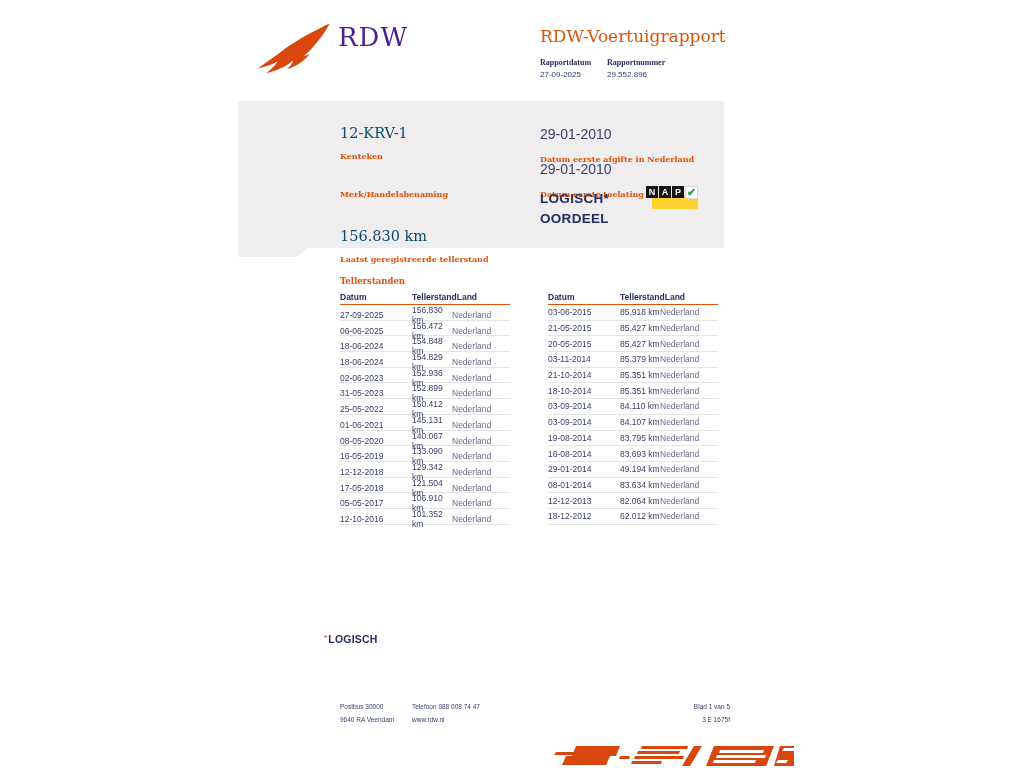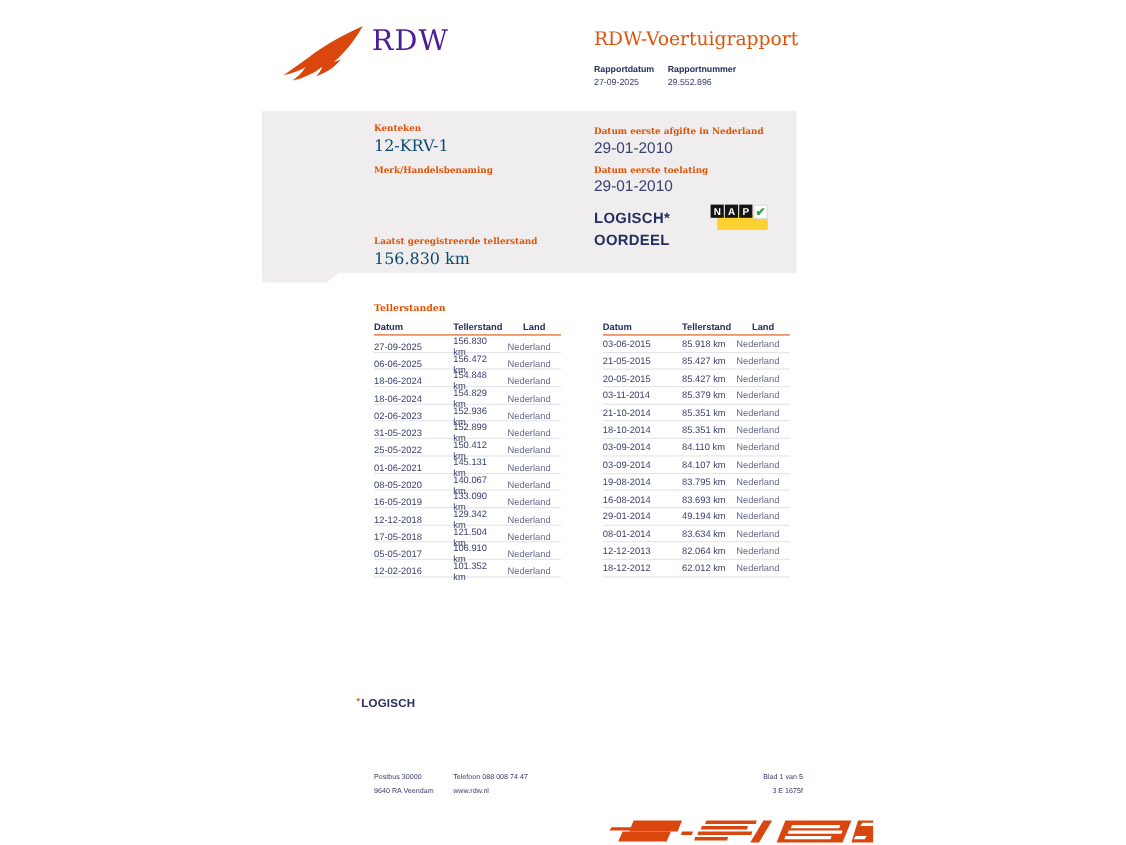--- a/index.html
+++ b/index.html
@@ -5,32 +5,32 @@
   html,body{margin:0;padding:0;background:#ffffff;}
   .page{position:relative;width:1024px;height:768px;background:#ffffff;overflow:hidden;
         font-family:"Liberation Sans",sans-serif;}
 
   
   .logo-icon{position:absolute;left:252px;top:22px;width:82px;height:56px;}
   .logo-text{position:absolute;left:338px;top:22px;font-family:"DejaVu Serif",serif;
              font-size:26px;color:#4c1d95;letter-spacing:1px;}
   .doc-title{position:absolute;left:540px;top:26px;font-family:"DejaVu Serif",serif;
              font-weight:normal;font-size:17px;color:#e05206;}
-  .meta-label{position:absolute;font-family:Liberation Sans, sans-serif;font-weight:bold;
+  .meta-label{position:absolute;font-family:Liberation Serif, serif;font-weight:bold;
               font-size:8px;color:#27305f;}
   .meta-value{position:absolute;font-size:8px;color:#39406e;}
   .ml-1{left:540px;top:58px}.mv-1{left:540px;top:70px}
   .ml-2{left:607px;top:58px}.mv-2{left:607px;top:70px}
 
   
   .summary-box{position:absolute;left:238px;top:101px;width:486px;height:147px;background:#efedee;}
   .summary-tab{position:absolute;left:238px;top:248px;width:70px;height:9px;background:#efedee;
                clip-path:polygon(0 0,100% 0,84% 100%,0 100%);}
   .f-label{position:absolute;font-family:"DejaVu Serif",serif;font-weight:bold;
-           font-size:8px;color:#e05206;}
+           font-size:8px;color:#e05206;margin-top:40px;}
   .f-value{position:absolute;font-family:"DejaVu Serif",serif;font-size:14.5px;
            color:#0c4a6e;line-height:22px;}
   .f-value-sm{position:absolute;font-size:14px;color:#39406e;}
   .lb-kenteken{left:340px;top:111px}.v-kenteken{left:340px;top:122px}
   .lb-merk{left:340px;top:149px}.v-merk{left:340px;top:160px;width:160px;}
   .lb-teller{left:340px;top:214px}.v-teller{left:340px;top:225px}
   .lb-afgifte{left:540px;top:114px}.v-afgifte{left:540px;top:126px}
   .lb-toelating{left:540px;top:149px}.v-toelating{left:540px;top:161px}
   .oordeel{position:absolute;left:540px;top:189px;font-size:13.5px;font-weight:bold;
            color:#252e5e;line-height:20px;letter-spacing:.3px;}
@@ -47,21 +47,21 @@
   
   .tables-title{position:absolute;left:340px;top:276px;font-family:"DejaVu Serif",serif;
                 font-weight:bold;font-size:8.5px;color:#e05206;}
   .mtable{position:absolute;top:290px;width:170px;font-size:8.5px;color:#39406e;}
   .mtable-left{left:340px;}
   .mtable-right{left:548px;}
   .thead{display:grid;grid-template-columns:72px 1fr 58px;height:12px;align-items:end;
          font-weight:bold;color:#252e5e;border-bottom:1.5px solid #e05206;padding-bottom:2px;}
   .trow{display:grid;grid-template-columns:72px 1fr 58px;height:14.7px;align-items:center;
         border-bottom:1px solid #e3e3ea;}
-  .tcell.c2,.th-land{text-align:center;color:#66698a;}
+  .tcell.c2,.th-land{text-align:left;color:#66698a;}
   .thead .th-land{color:#252e5e;}
 
   
   .footnote-head{position:absolute;left:324px;top:605px;font-size:10.5px;font-weight:bold;
                  color:#252e5e;letter-spacing:.2px;margin-top:28px;}
   .footnote-head .ast{color:#e05206;font-size:8px;vertical-align:3px;margin-right:1px;}
   .footnote-text{position:absolute;left:340px;top:621px;width:400px;font-size:8.5px;
                  color:#e9702c;line-height:15px;}
 
   
@@ -190,21 +190,21 @@
           <div class="tcell c0">17-05-2018</div>
           <div class="tcell c1">121.504 km</div>
           <div class="tcell c2">Nederland</div>
         </div>
         <div class="trow">
           <div class="tcell c0">05-05-2017</div>
           <div class="tcell c1">106.910 km</div>
           <div class="tcell c2">Nederland</div>
         </div>
         <div class="trow">
-          <div class="tcell c0">12-02-2016</div>
+          <div class="tcell c0">12-10-2016</div>
           <div class="tcell c1">101.352 km</div>
           <div class="tcell c2">Nederland</div>
         </div>
       </div>
   </div>
 
   <div class="mtable mtable-right">
     <div class="thead">
       <div>Datum</div>
       <div>Tellerstand</div>

